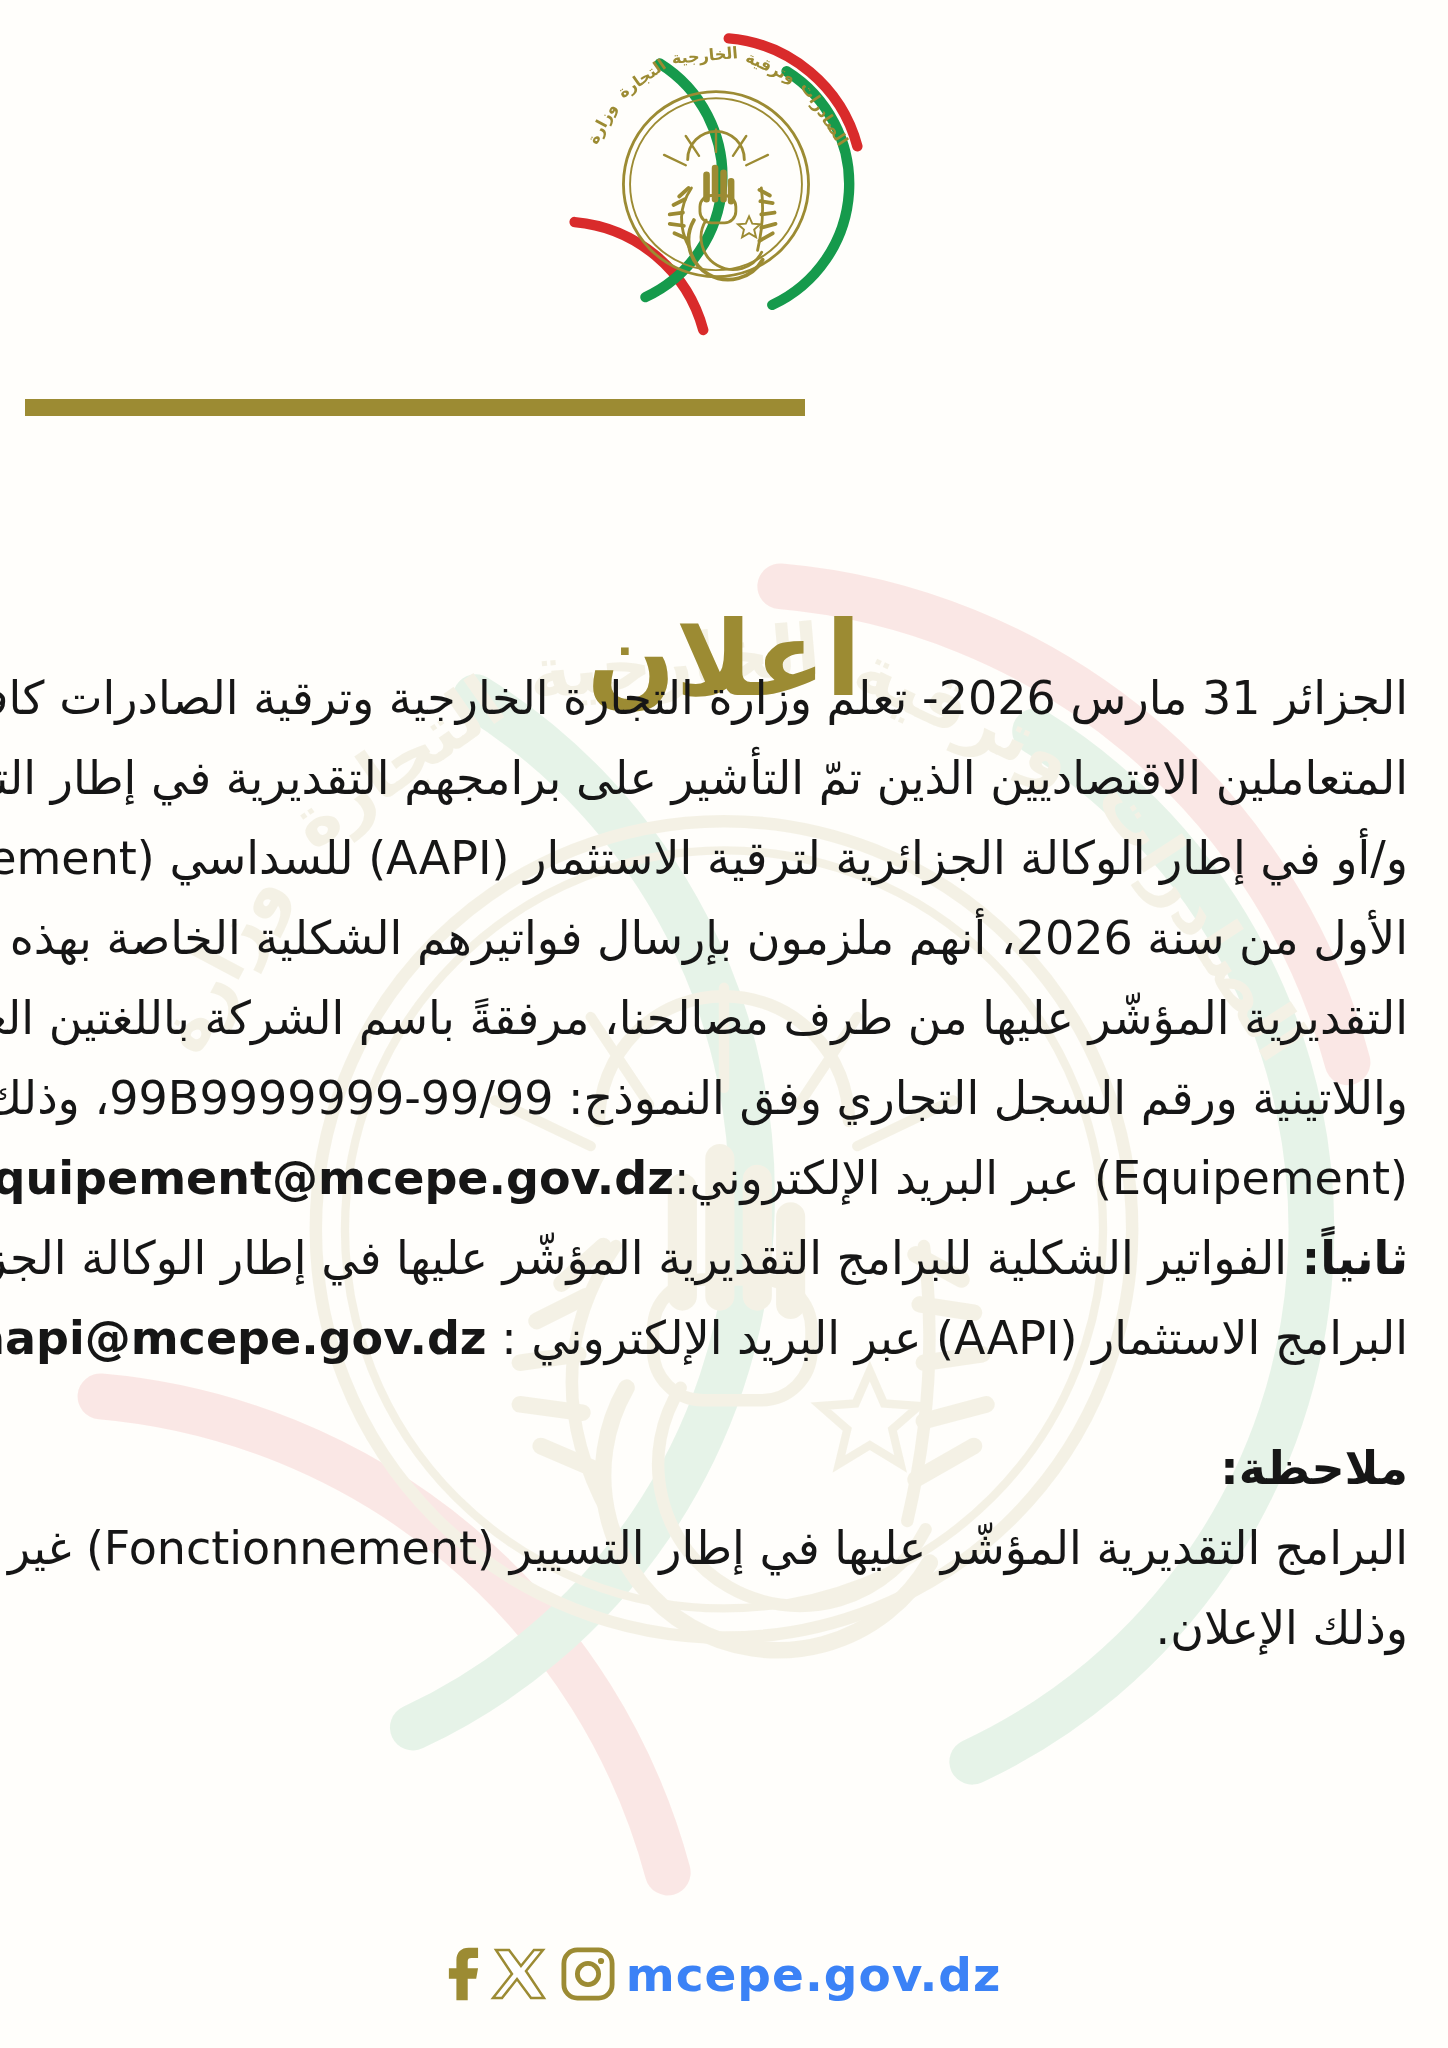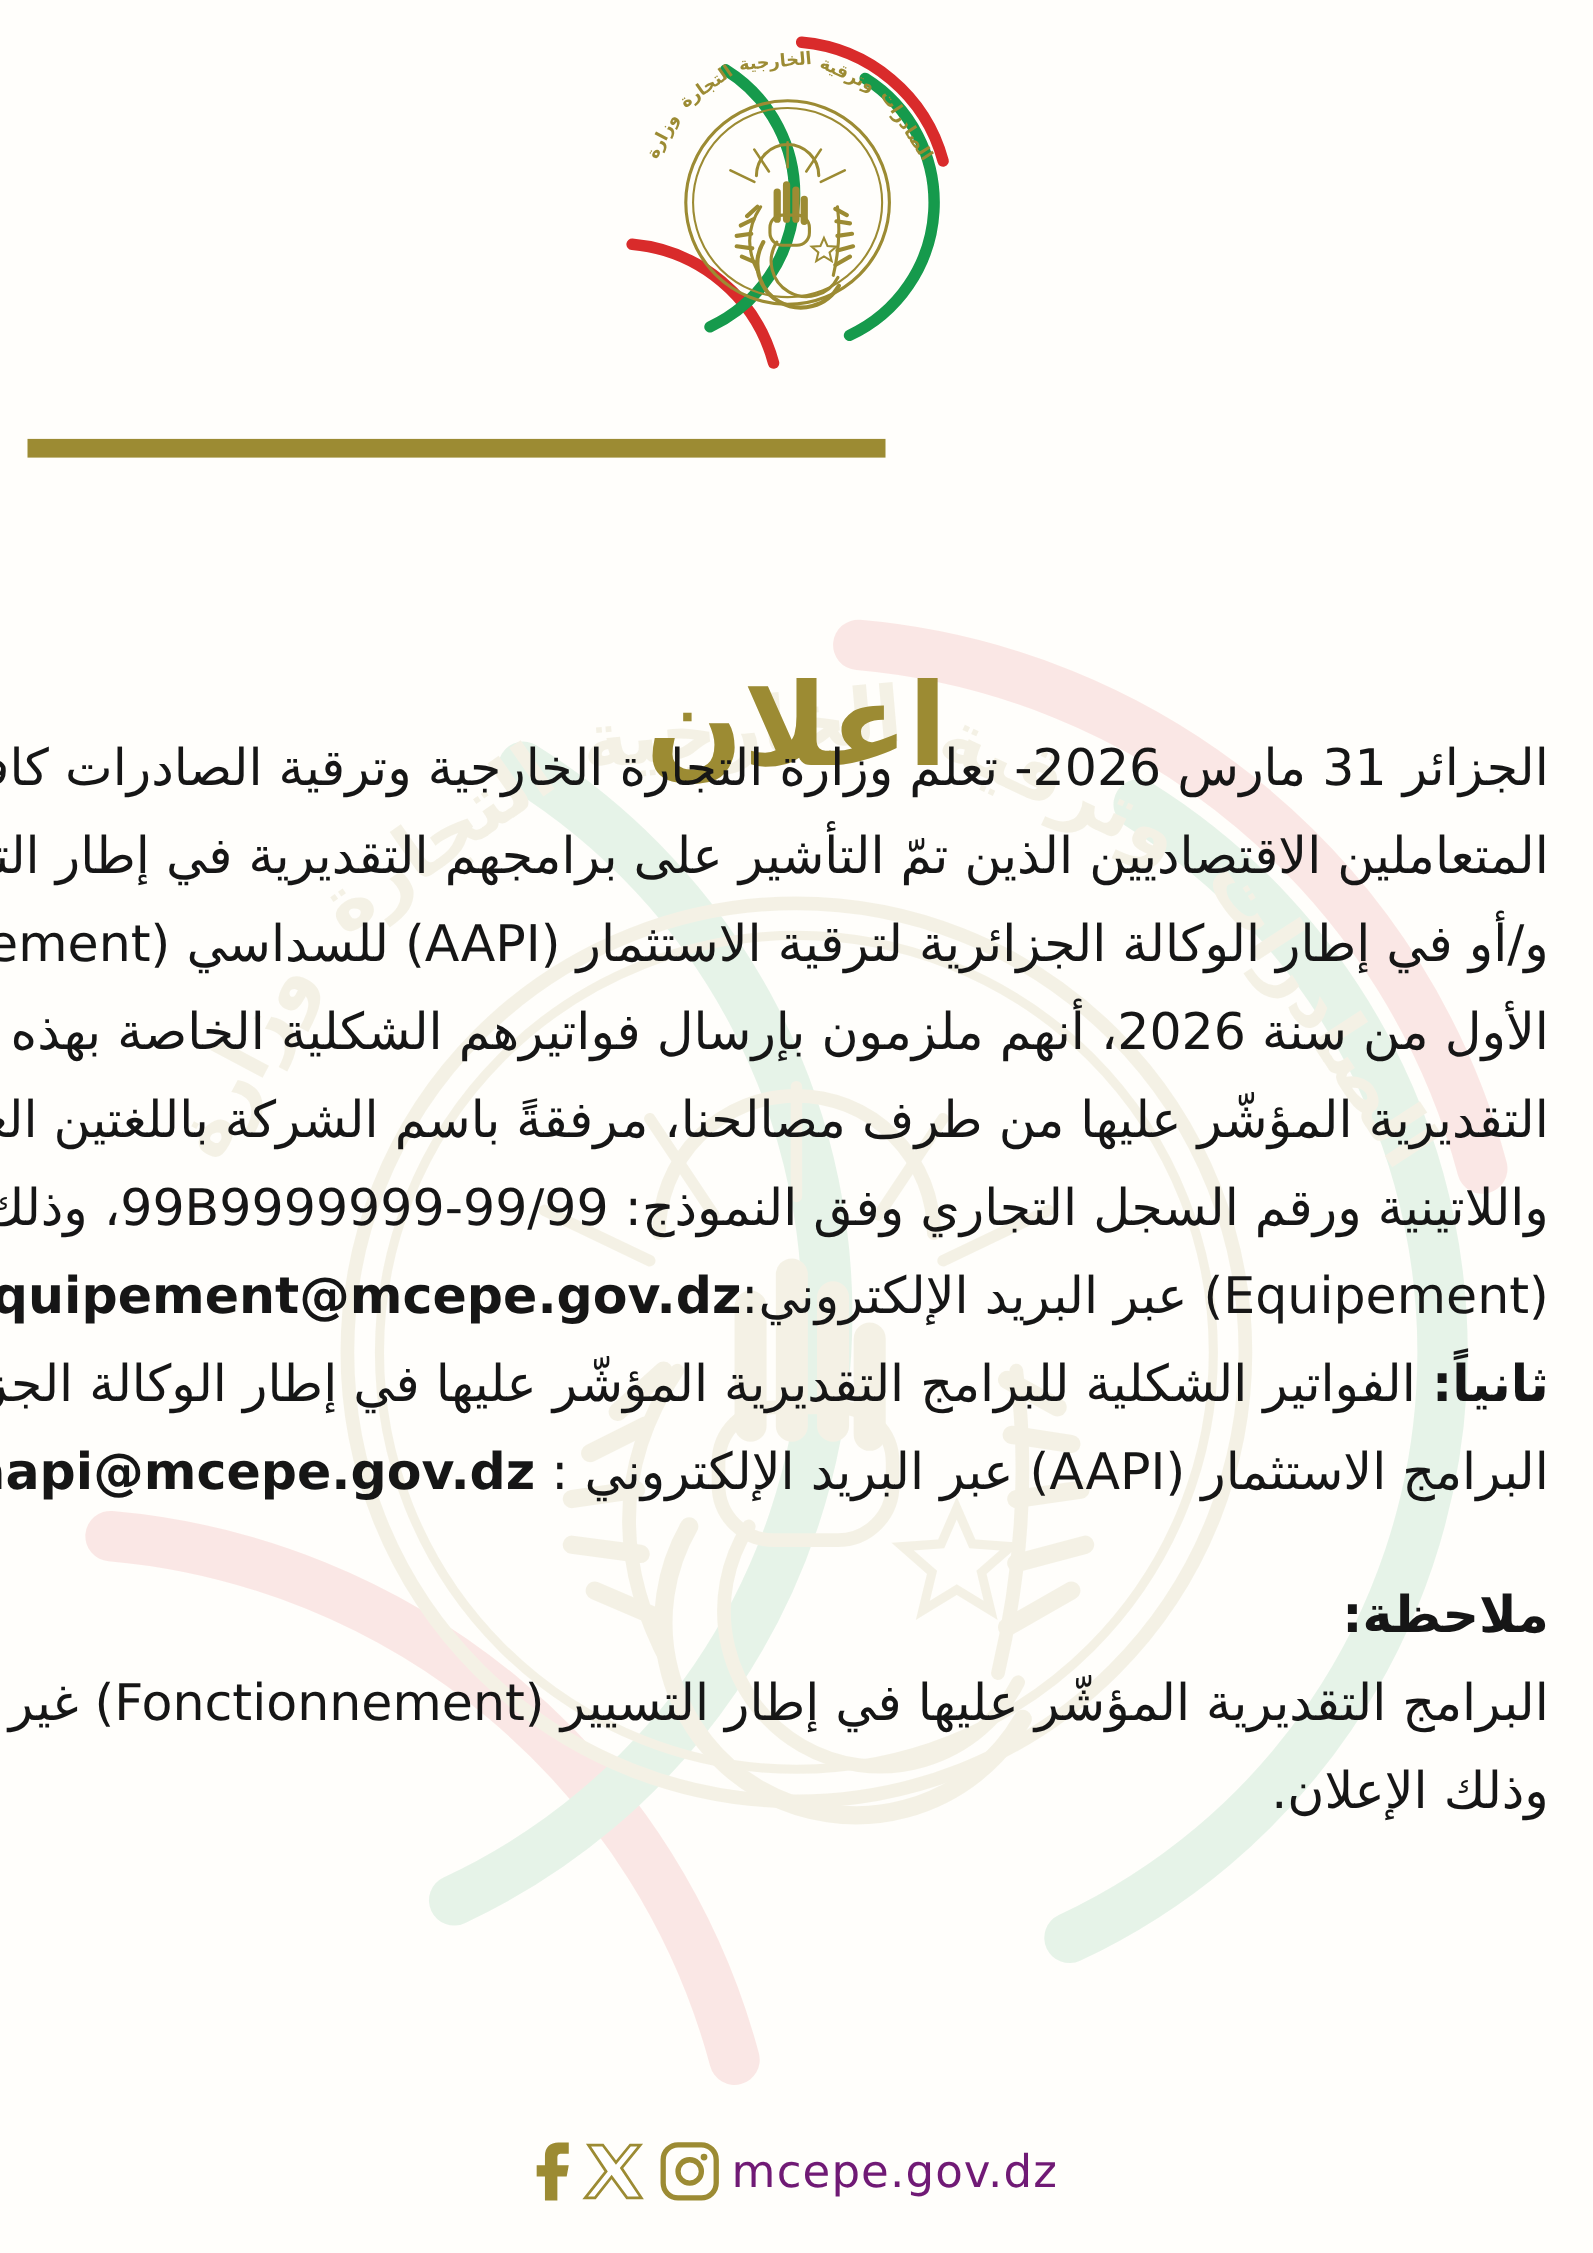--- a/index.html
+++ b/index.html
@@ -12,21 +12,21 @@
   .title{position:absolute;left:0;right:0;top:524px;text-align:center;direction:rtl;
          font-size:104px;font-weight:bold;color:#9c8b33;line-height:130px;}
   .textblock{position:absolute;left:40px;right:40px;top:658px;direction:rtl;}
   .t-line{display:block;height:80px;line-height:80px;font-size:46px;white-space:nowrap;}
   .justify{text-align:justify;text-align-last:justify;text-justify:inter-word;}
   .right{text-align:right;}
   .b{font-weight:bold;}
   .spacer{height:50px;}
   .footer{position:absolute;left:0;right:0;top:1946px;display:flex;justify-content:center;
           align-items:center;gap:11px;}
-  .domain{font-size:41px;font-weight:normal;color:#701a75;letter-spacing:1px;}
+  .domain{font-size:47px;font-weight:bold;color:#3b82f6;letter-spacing:1px;}
   .gd{stroke:#9c8b33;}
   .ico{display:block;}
 </style>
 </head>
 <body>
 
 <div class="page">
 
   <svg class="defs" aria-hidden="true">
     <symbol id="mlogo" viewBox="0 0 360 345">

